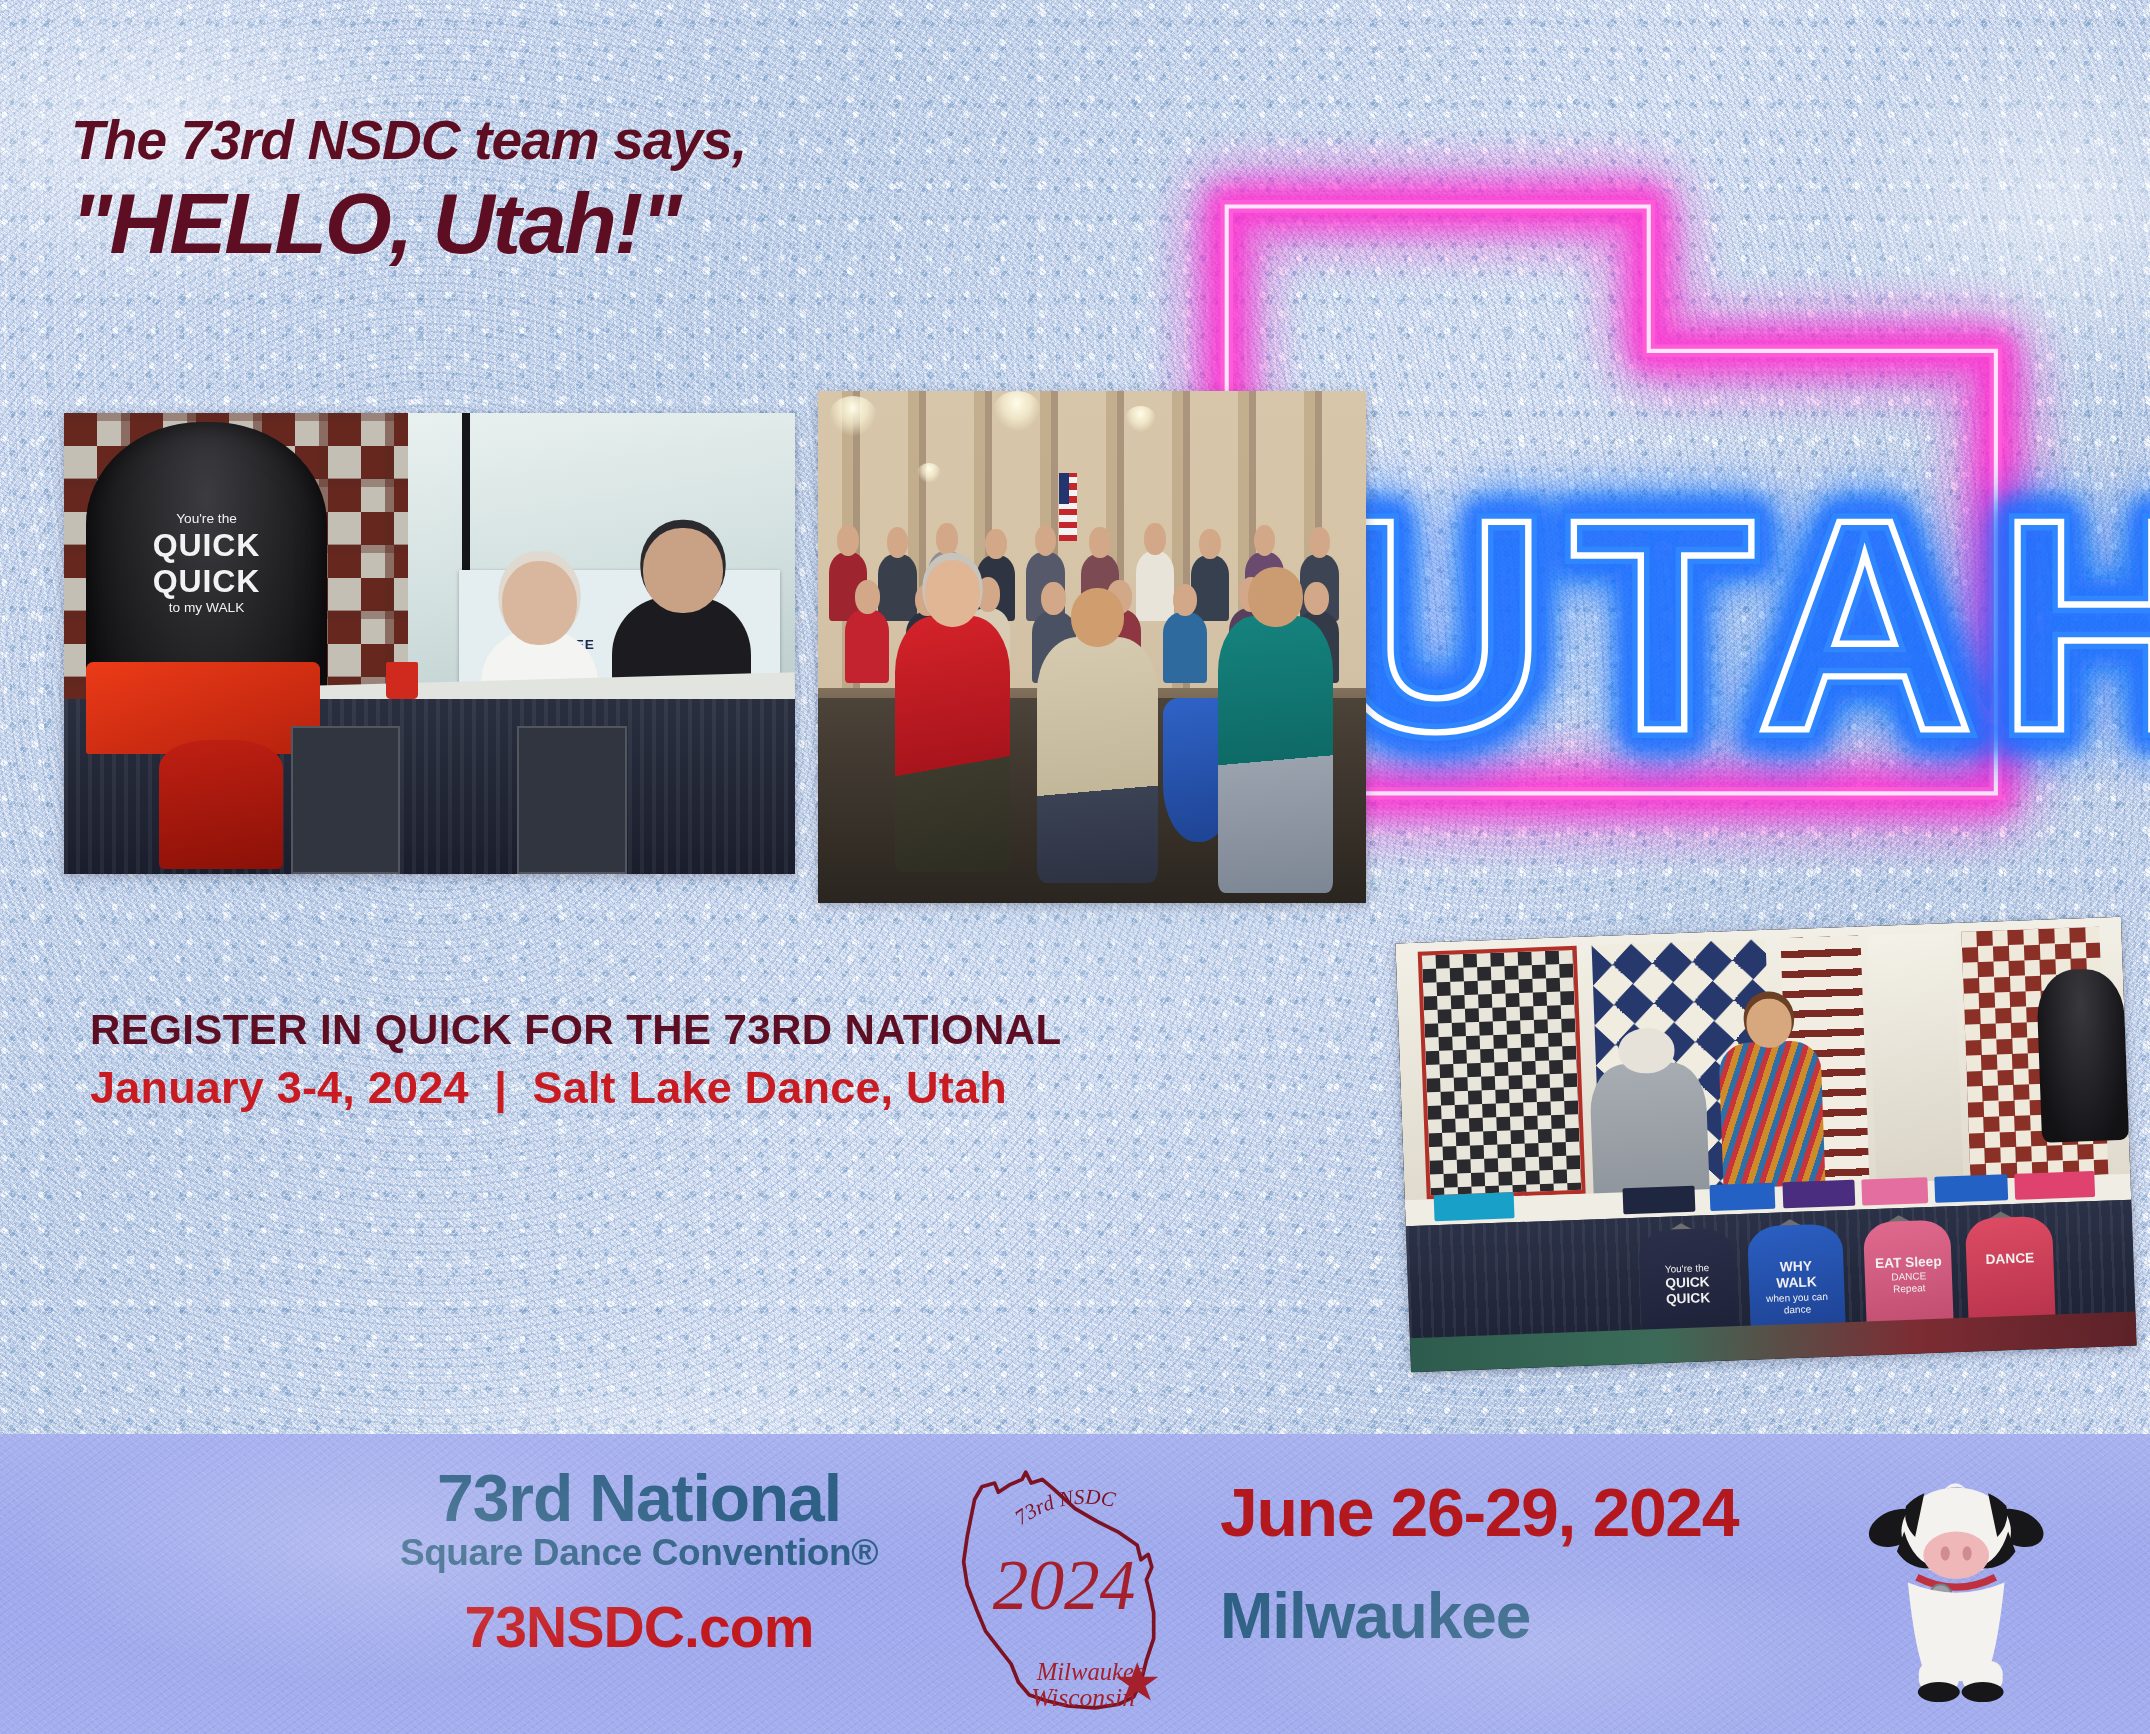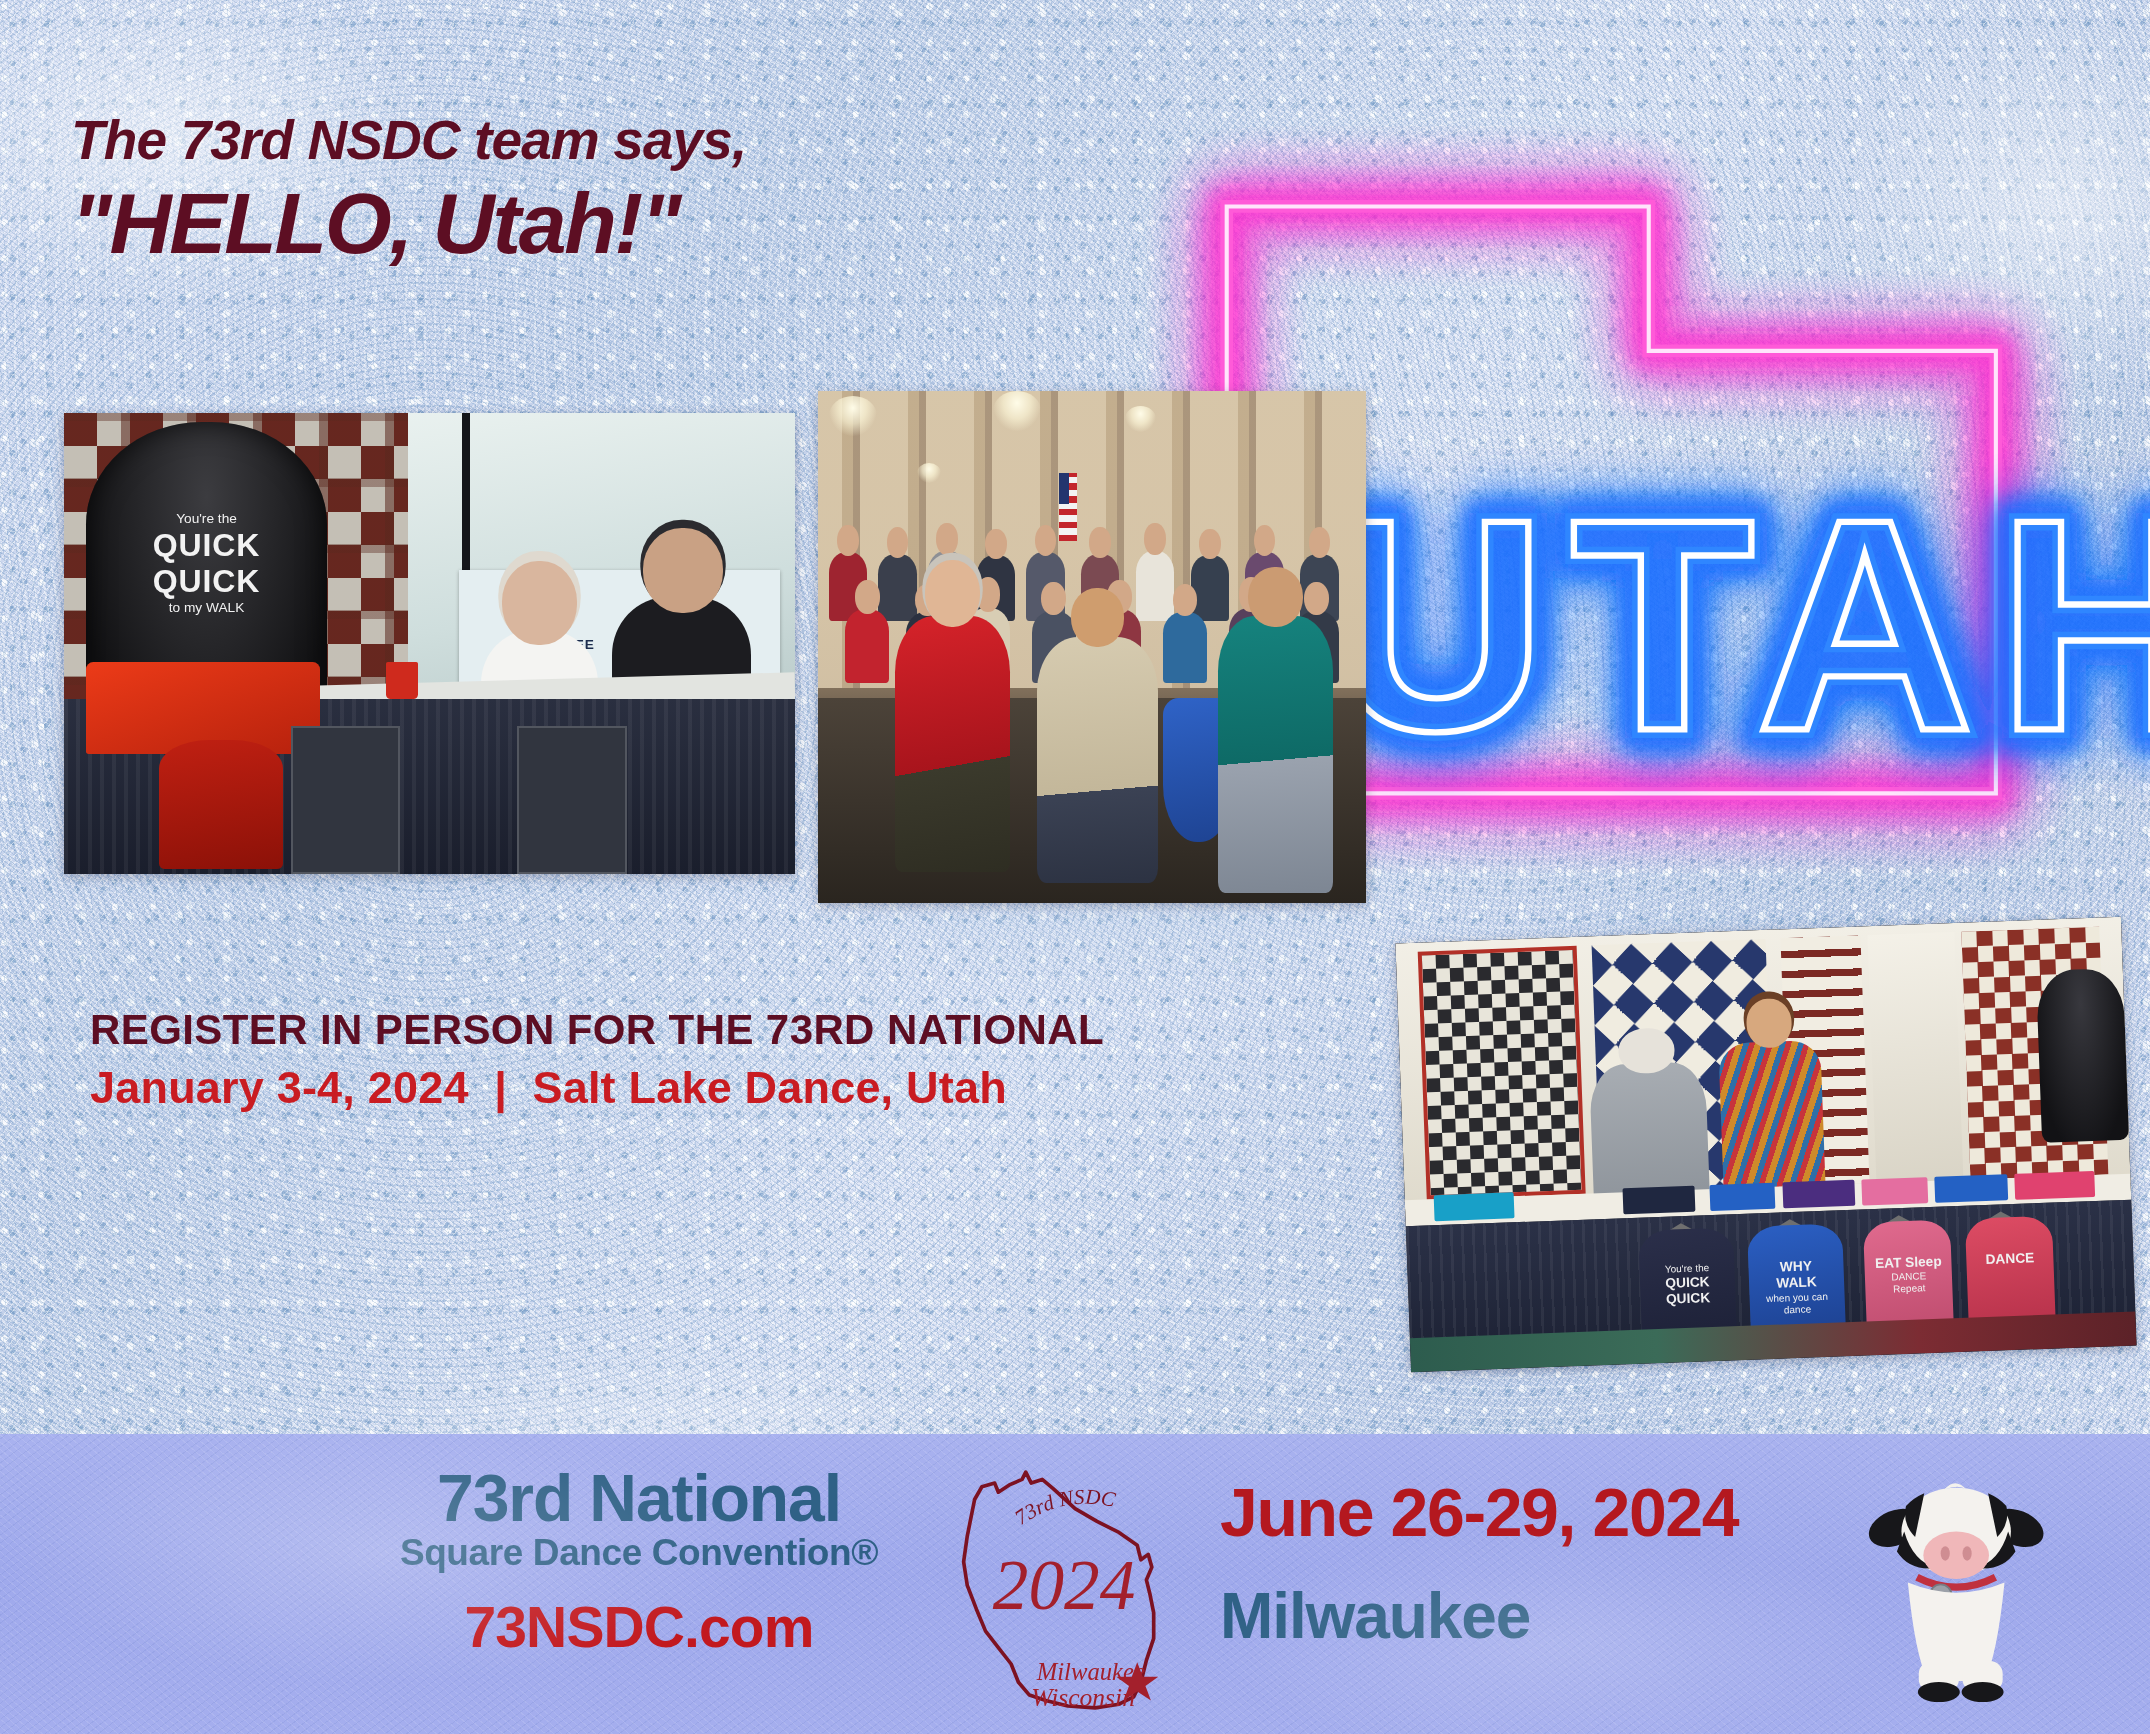--- a/index.html
+++ b/index.html
@@ -631,21 +631,21 @@
       <div class="hang h4">
         <div class="htx">
           <span class="hbig">DANCE</span>
         </div>
       </div>
       <div class="floor-carpet"></div>
     </div>
   </div>
 
   <div class="body-text">
-    <div class="bt-dark">REGISTER IN PERSON FOR THE 73RD NATIONAL</div>
+    <div class="bt-dark">REGISTER IN QUICK FOR THE 73RD NATIONAL</div>
     <div class="bt-red">
       <span>January 3-4, 2024</span>
       <span class="pipe">|</span>
       <span>Salt Lake Dance, Utah</span>
     </div>
   </div>
 
   <div id="footer-band">
 
     <div class="fl-block">

